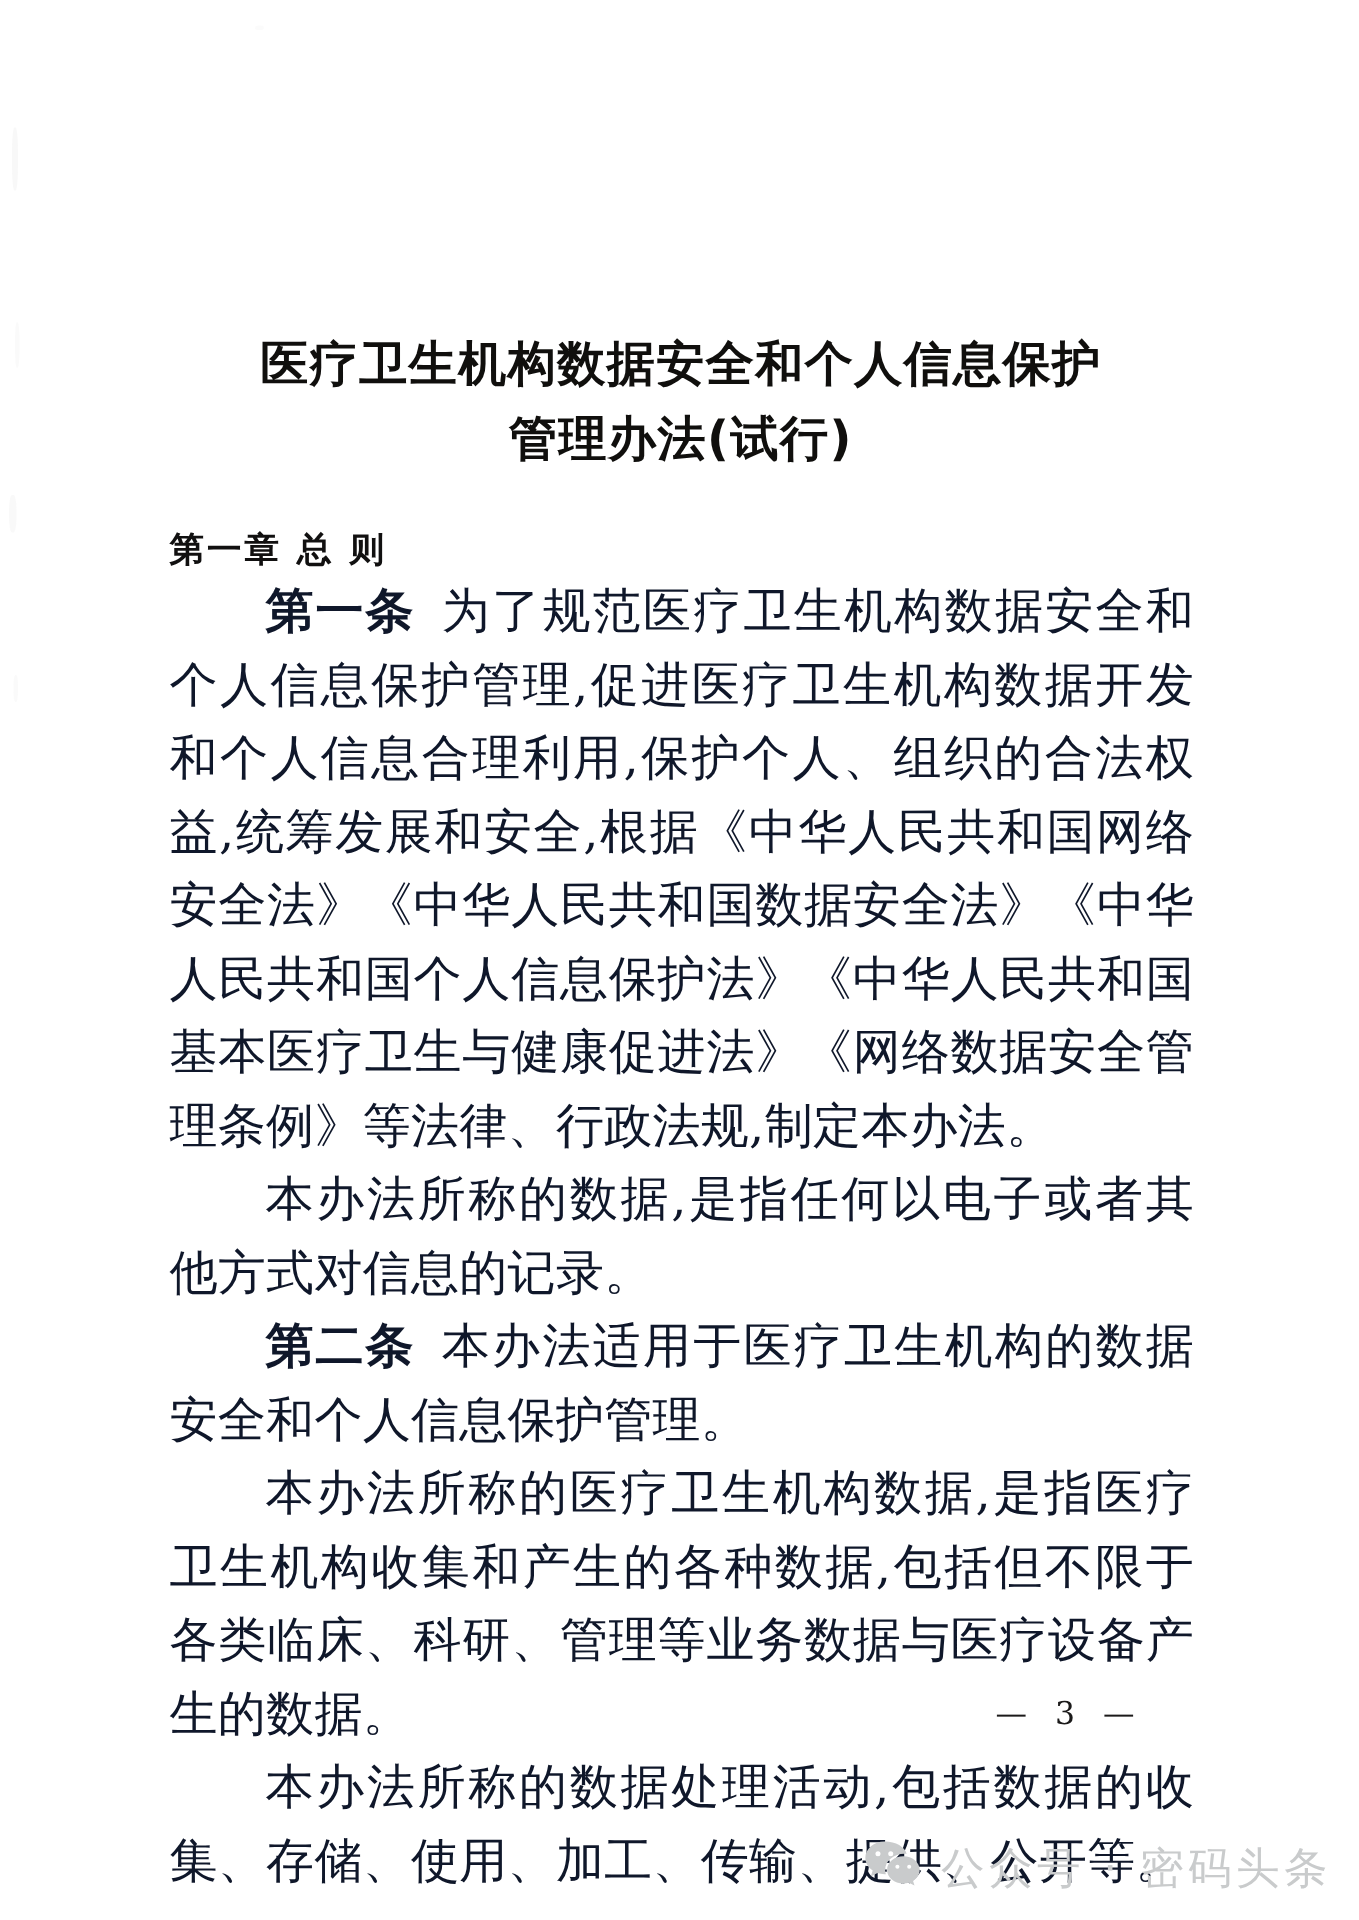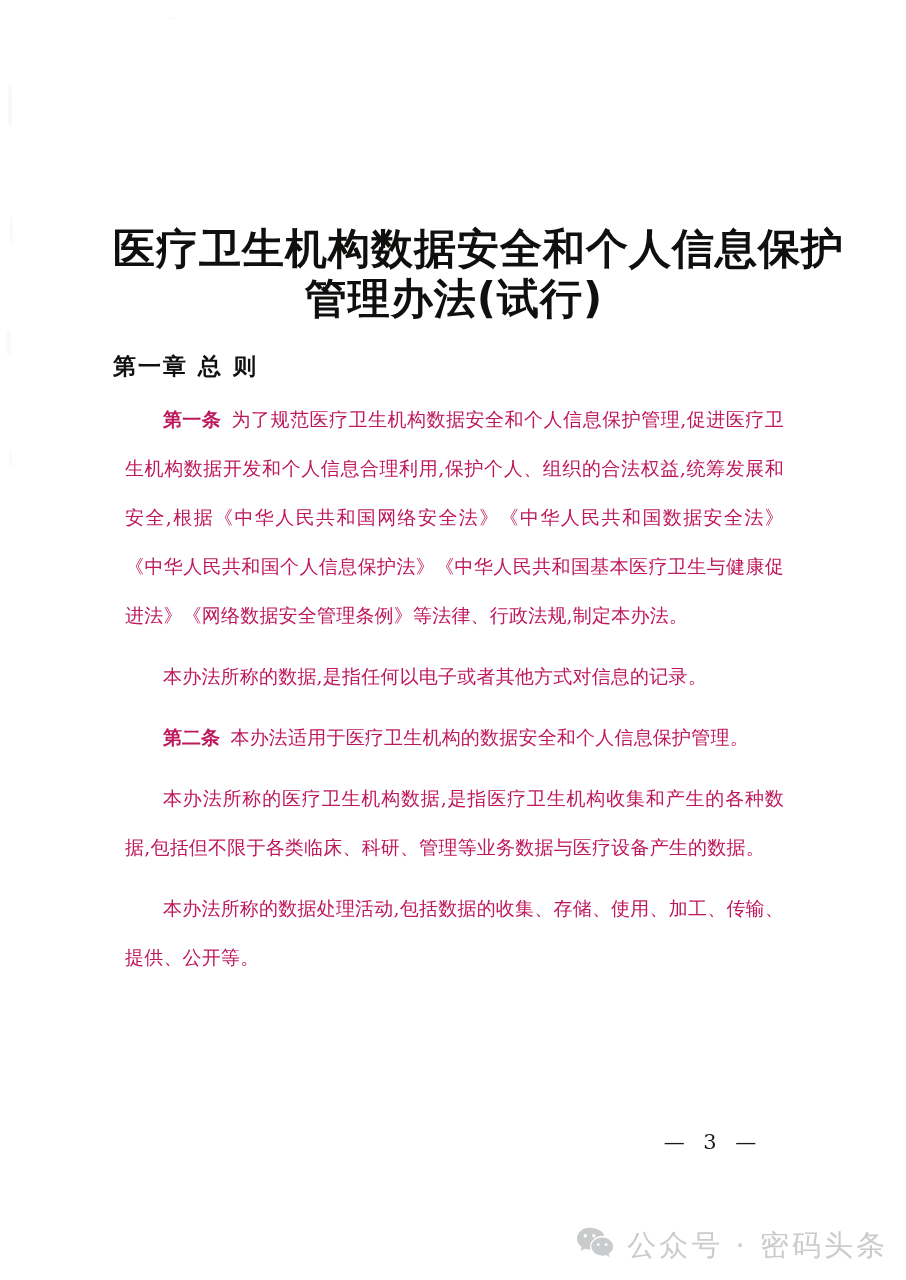--- a/index.html
+++ b/index.html
@@ -43,21 +43,21 @@
   
   .doc-title {
     position: absolute;
     left: 113px;
     top: 196px;
     width: 682px;
     text-align: center;
     color: #100f0d;
     font-family: "DejaVu Sans", "Liberation Sans", sans-serif;
     font-weight: 700;
-    font-size: 42px;
+    font-size: 32px;
     line-height: 50px;
     letter-spacing: 1px;
   }
   .doc-title .tline { display: block; white-space: nowrap; }
 
   
   .chapter-heading {
     position: absolute;
     left: 113px;
     top: 332px;
@@ -71,28 +71,28 @@
   }
 
   
   .body-block {
     position: absolute;
     left: 113px;
     top: 383px;
     width: 683px;
   }
   .para {
-    color: #be185d;
-    font-size: 19px;
+    color: #0f172a;
+    font-size: 32px;
     line-height: 49px;
     text-align: justify;
     text-align-last: left;
     text-justify: inter-character;
     letter-spacing: 0.2px;
-    margin: 12px;
+    margin: 0;
     text-indent: 2em;
     word-break: break-all;
   }
   .para .art-no {
     font-family: "DejaVu Sans", "Liberation Sans", sans-serif;
     font-weight: 700;
     letter-spacing: 0;
     padding-right: 0.55em;
   }
 

